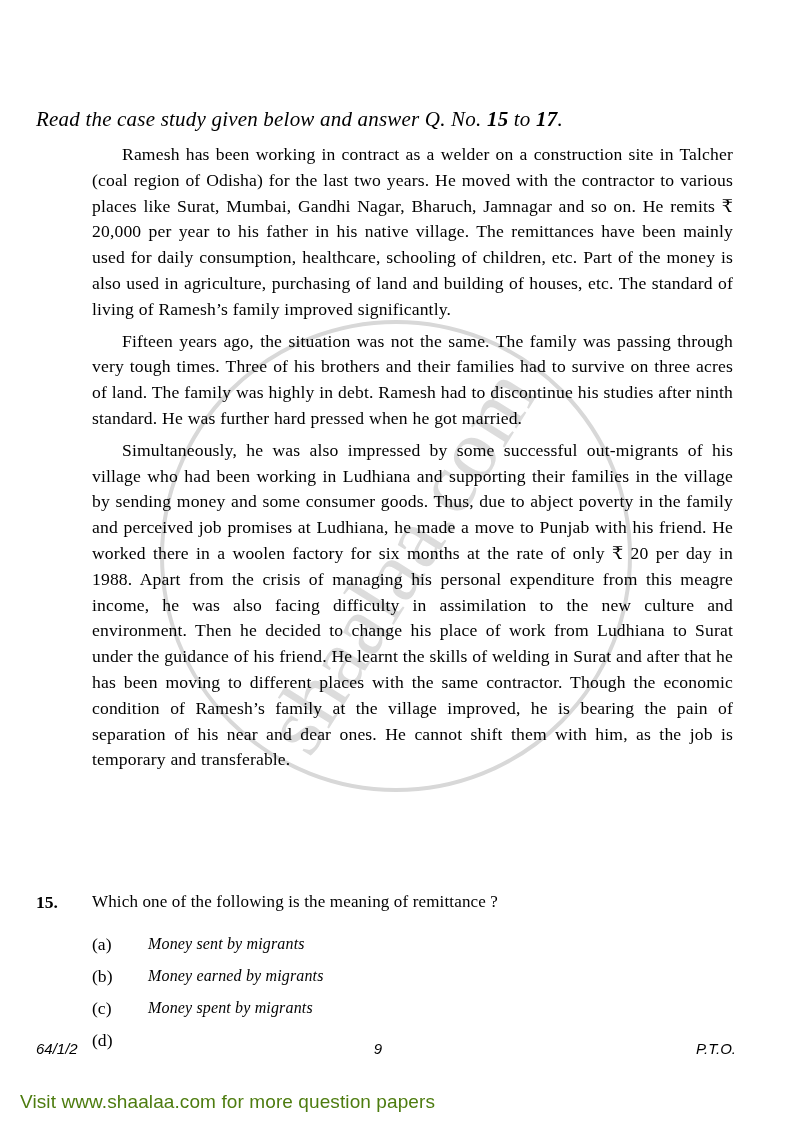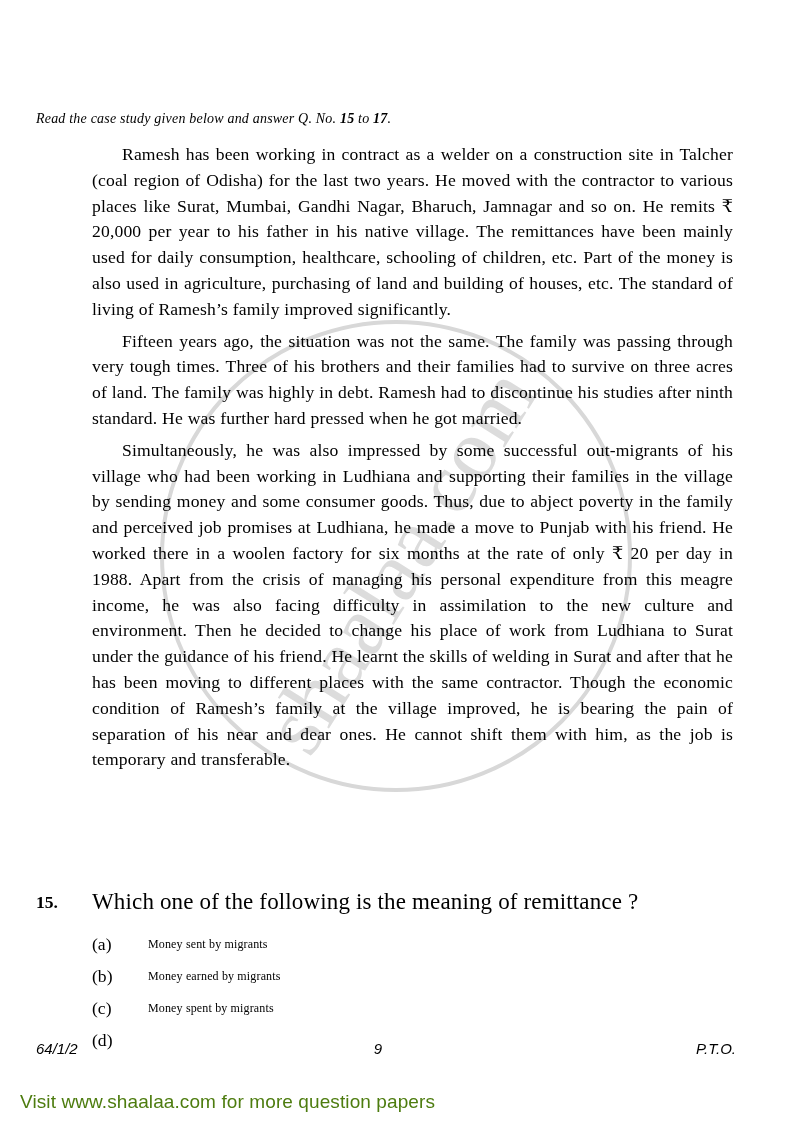--- a/index.html
+++ b/index.html
@@ -58,21 +58,21 @@
     height: 1131px;
     z-index: 1;
   }
 
   .instruction {
     position: absolute;
     left: 36px;
     top: 108px;
     width: 700px;
     font-style: italic;
-    font-size: 14px;
+    font-size: 21px;
     line-height: 22px;
     letter-spacing: 0.2px;
   }
   .instruction b {
     font-weight: bold;
     font-style: italic;
   }
 
   .case-body {
     position: absolute;
@@ -105,41 +105,42 @@
     margin-bottom: 18px;
   }
   .q-num {
     width: 56px;
     flex: 0 0 56px;
     font-weight: bold;
     font-size: 17.6px;
     line-height: 24px;
   }
   .q-text {
-    font-size: 23px;
+    font-size: 17px;
     line-height: 24px;
     letter-spacing: 0.15px;
   }
   .options { margin-top: 3px; }
   .opt-row {
     display: flex;
     align-items: flex-start;
     margin-bottom: 8px;
   }
   .opt-label {
     width: 56px;
     flex: 0 0 56px;
     margin-left: 56px;
     font-size: 17.6px;
     line-height: 24px;
   }
   .opt-text {
-    font-size: 12px;
+    font-size: 16px;
     line-height: 24px;
     letter-spacing: 0.15px;
+    font-style: italic;
   }
 
   
   .footer {
     position: absolute;
     left: 36px;
     top: 1040px;
     width: 700px;
     display: flex;
     align-items: flex-end;

